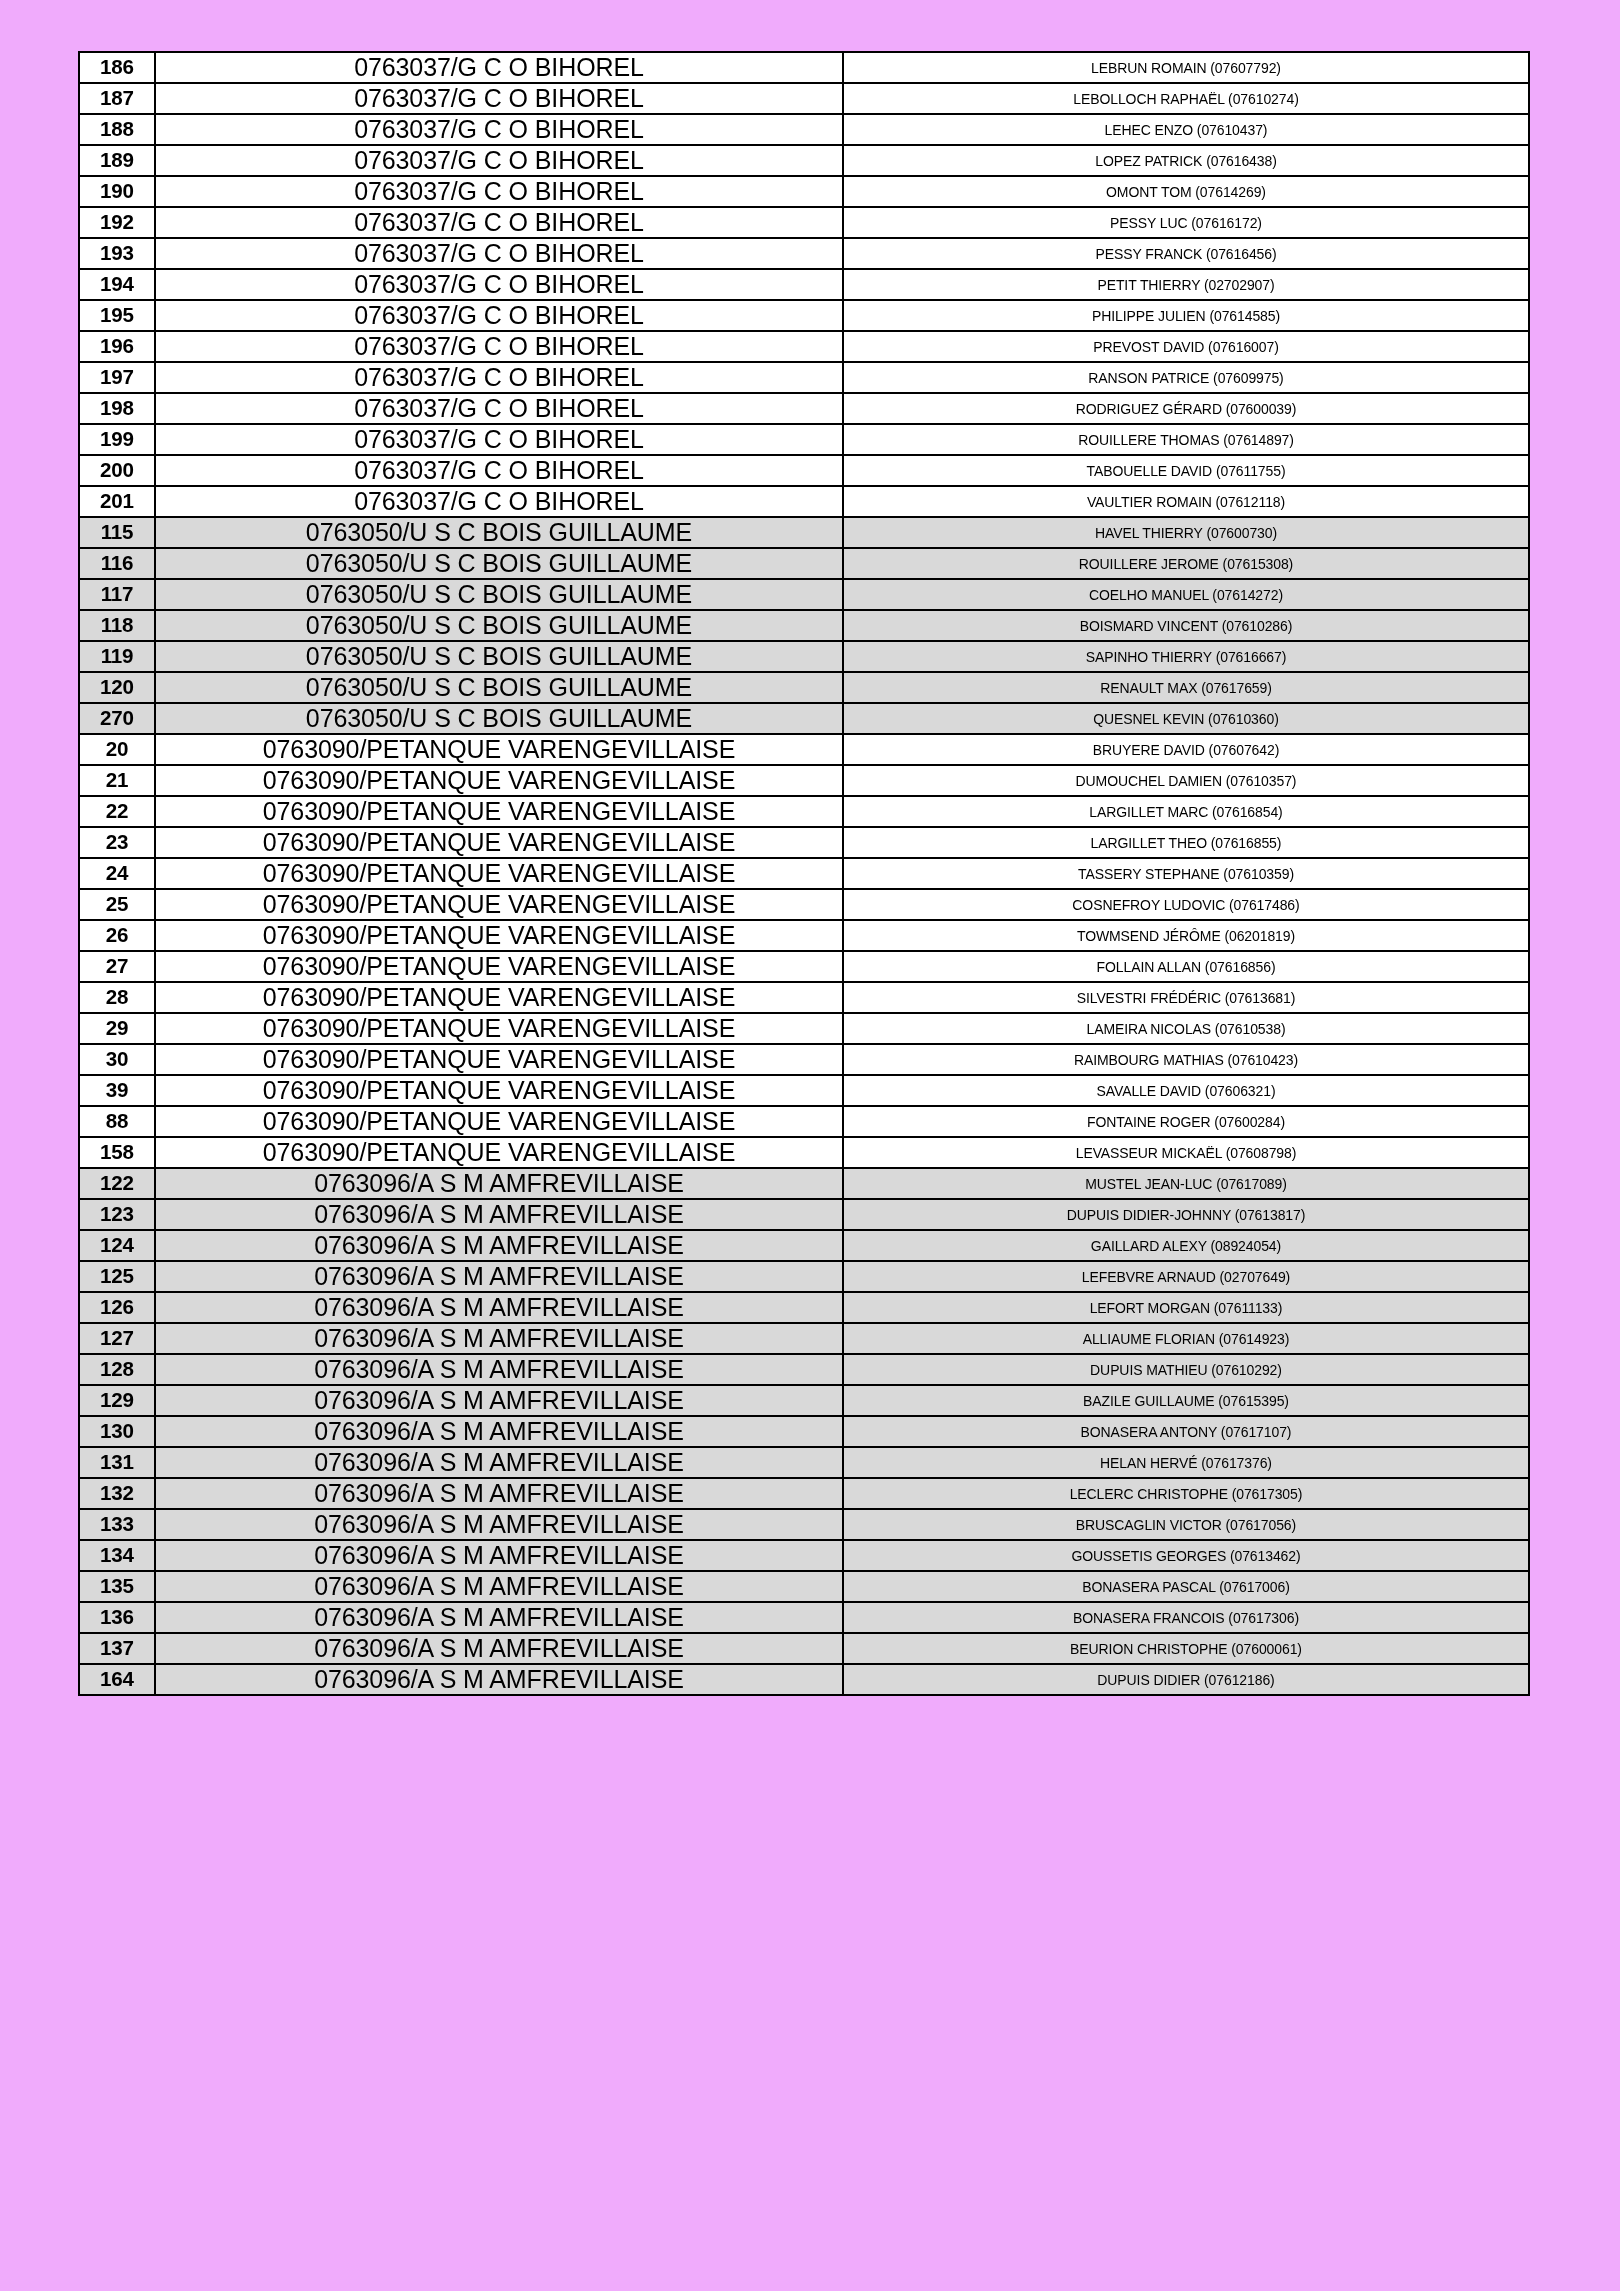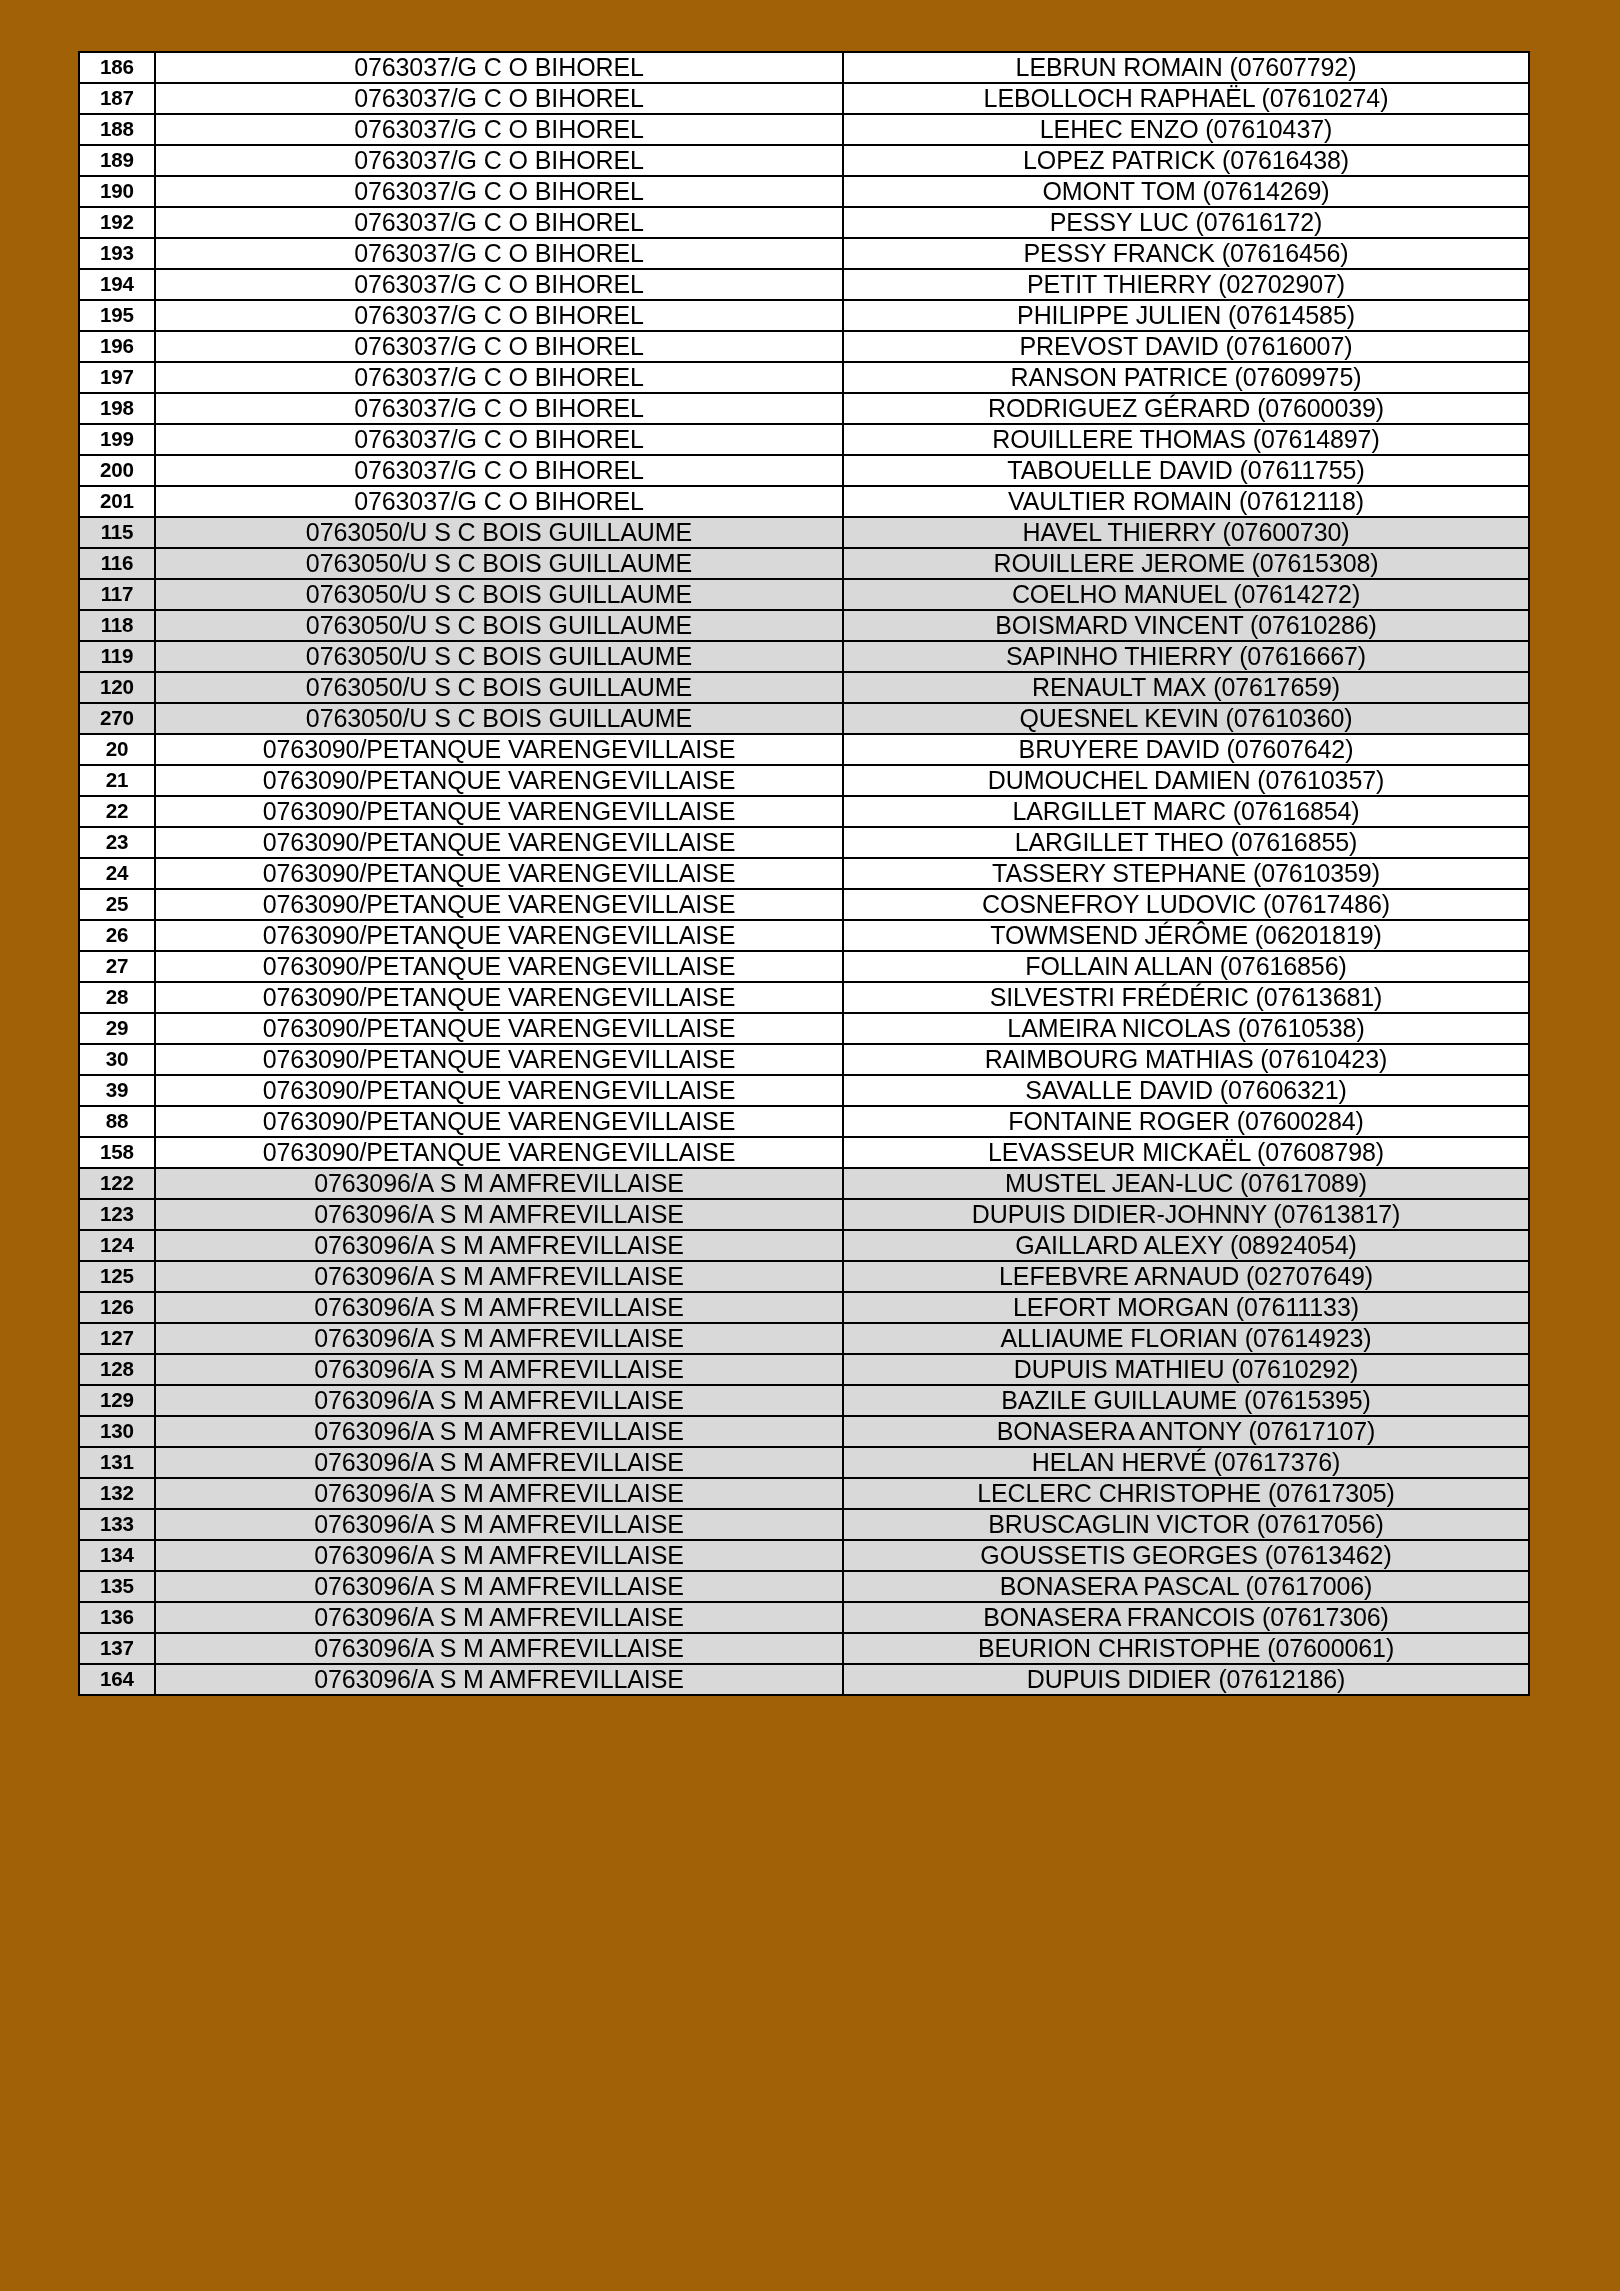--- a/index.html
+++ b/index.html
@@ -10,21 +10,21 @@
   body {
     width: 1620px;
     height: 2292px;
     font-family: "Liberation Sans", sans-serif;
     -webkit-font-smoothing: antialiased;
   }
   #page {
     position: relative;
     width: 1620px;
     height: 2292px;
-    background: #a16207;
+    background: #f0abfc;
     box-sizing: border-box;
   }
   #roster-table {
     position: absolute;
     left: 78px;
     top: 51px;
     width: 1451px;
     border-collapse: collapse;
     table-layout: fixed;
   }
@@ -47,21 +47,21 @@
     font-size: 20.6px;
     letter-spacing: -0.2px;
   }
   td.club {
     text-align: center;
     font-size: 25px;
     letter-spacing: -0.1px;
   }
   td.player {
     text-align: center;
-    font-size: 25px;
+    font-size: 14px;
     letter-spacing: -0.1px;
   }
   tr.shaded td { background: #d9d9d9; }
   tr.plain  td { background: #ffffff; }
 </style>
 </head>
 <body>
 
 <div id="page">
   <table id="roster-table">

